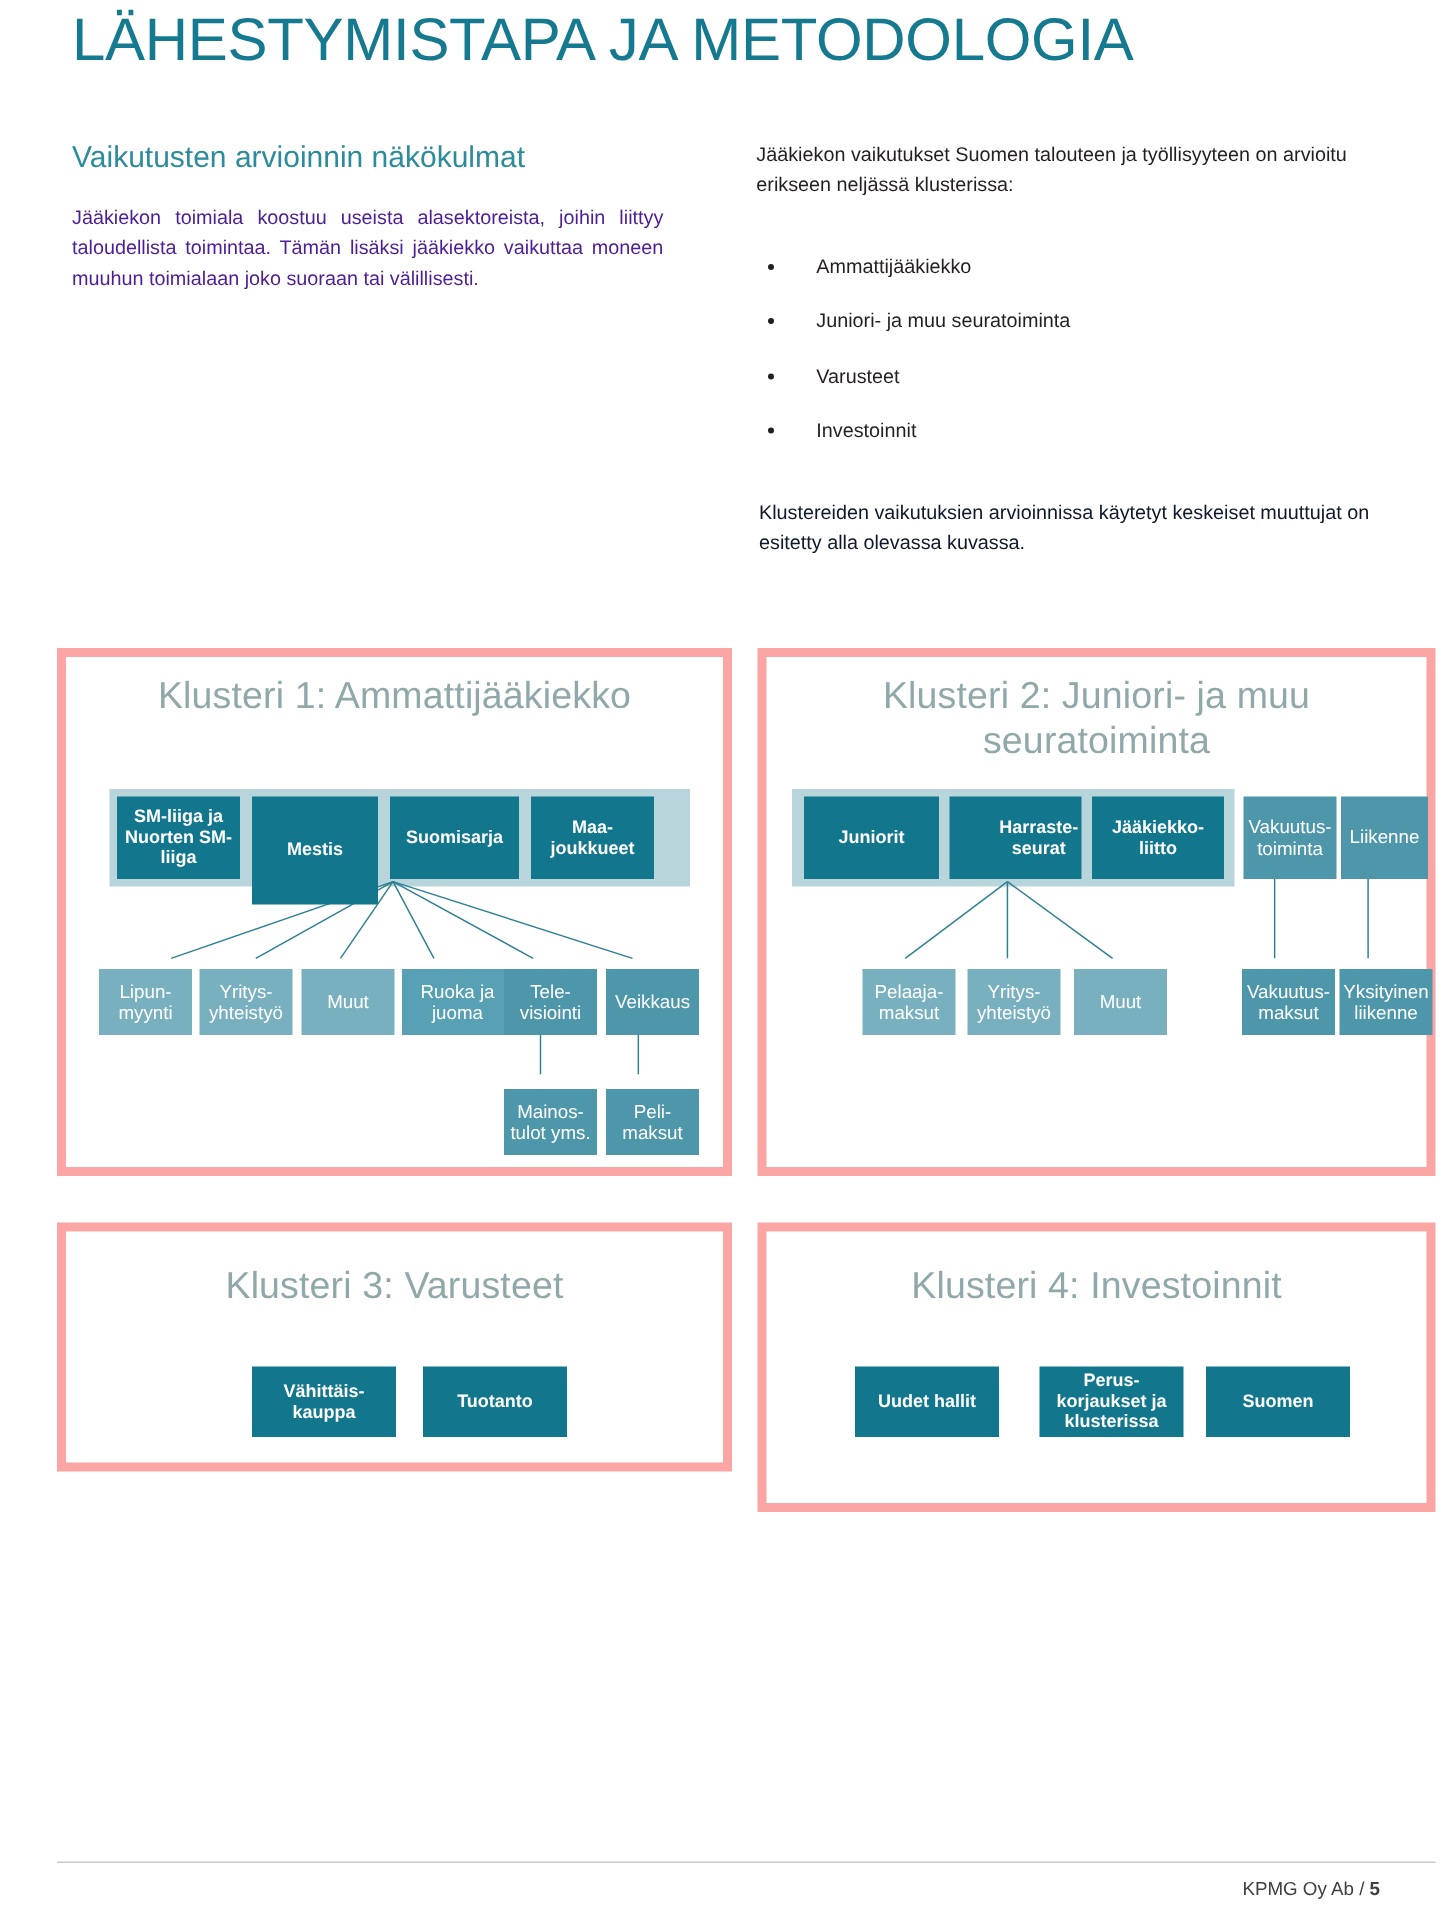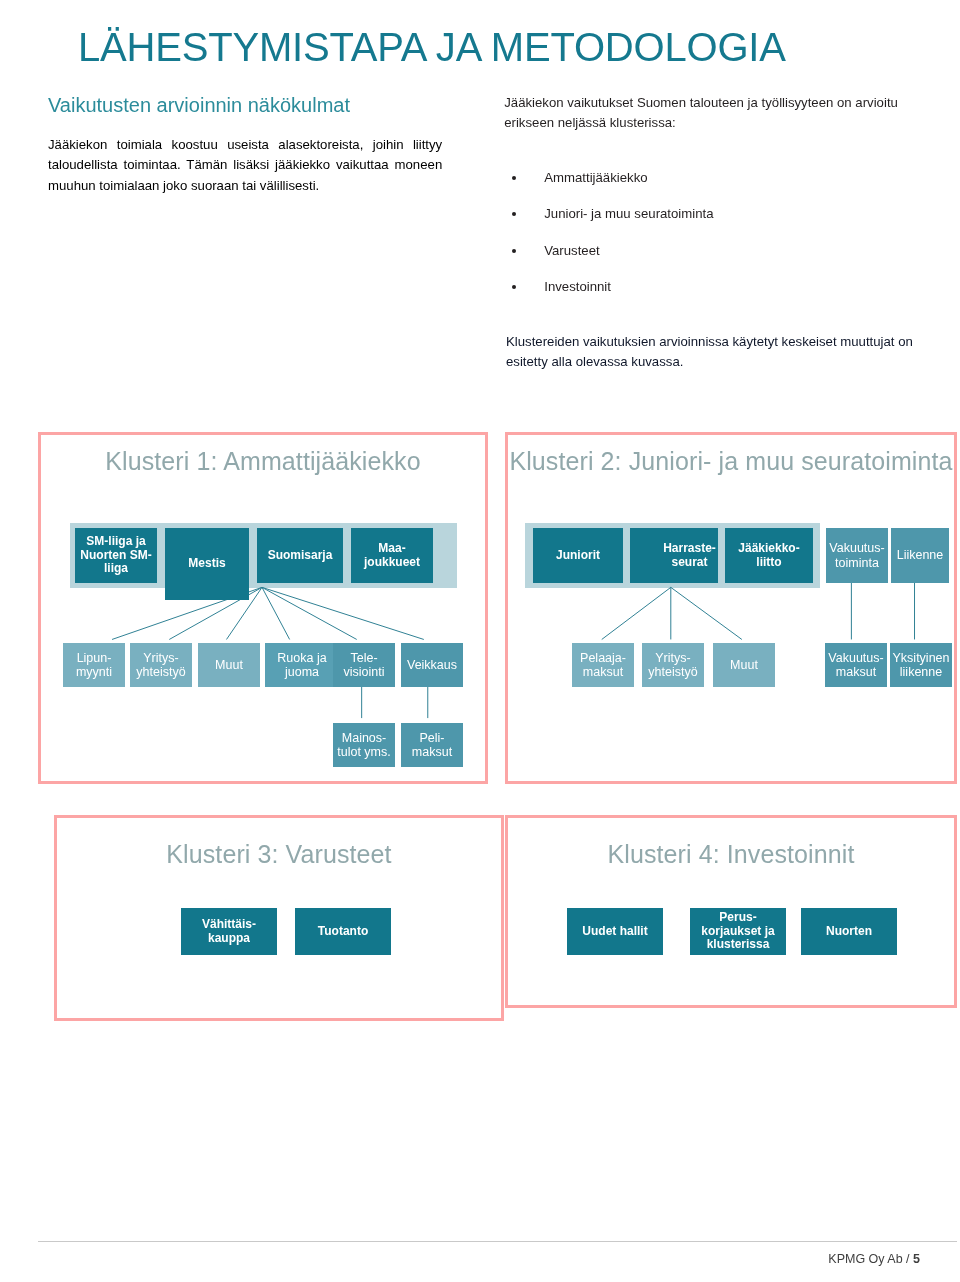--- a/index.html
+++ b/index.html
@@ -13,27 +13,26 @@
     position: relative;
     font-family: "Liberation Sans", sans-serif;
     color: #231f20;
     overflow: hidden;
   }
 
   
   .page-title {
     position: absolute;
     left: 48px;
-    top: 25px;
+    top: 5px;
     font-size: 40px;
     font-weight: 400;
     letter-spacing: -0.2px;
     color: #15798f;
     white-space: nowrap;
-    margin-left: 30px;
   }
 
   
   .intro {
     position: absolute;
     left: 48px;
     top: 93px;
     width: 880px;
     display: flex;
     gap: 62px;
@@ -44,21 +43,21 @@
   .subhead {
     font-size: 20px;
     font-weight: 400;
     color: #2c8c9b;
     margin: 0 0 18px 0;
     line-height: 1.2;
   }
   .body-text {
     font-size: 13.2px;
     line-height: 1.55;
-    color: #000000;
+    color: #4c1d95;
     margin: 0;
     text-align: justify;
   }
   .lead-text {
     font-size: 13.2px;
     line-height: 1.55;
     color: #231f20;
     margin: 0 0 34px 0;
     font-weight: 400;
   }
@@ -92,27 +91,27 @@
     top: 332px;
     width: 420px;
     font-size: 13.2px;
     line-height: 1.55;
     color: #0f172a;
   }
 
   
   .panel {
     position: absolute;
-    border: 3px solid #fca5a5;
+    border: 6px solid #fca5a5;
     background: #ffffff;
     box-sizing: border-box;
   }
   #panel-c1 { left: 38px;  top: 432px;  width: 450px; height: 352px; }
   #panel-c2 { left: 505px; top: 432px;  width: 452px; height: 352px; }
-  #panel-c3 { left: 54px;  top: 815px;  width: 450px; height: 206px; padding-left: 25px; }
+  #panel-c3 { left: 38px;  top: 815px;  width: 450px; height: 166px; padding-left: 25px; }
   #panel-c4 { left: 505px; top: 815px;  width: 452px; height: 193px; }
 
   .cluster-title {
     position: absolute;
     left: 0;
     right: 0;
     text-align: center;
     font-size: 25px;
     font-weight: 400;
     color: #91a8ab;
@@ -328,20 +327,20 @@
 
 <div class="panel" id="panel-c4">
   <div class="cluster-title">Klusteri 4: Investoinnit</div>
   <div class="node dark" style="left:59px; top:90px; width:96px; height:47px;">
     <span class="nlabel">Uudet hallit</span>
   </div>
   <div class="node dark" style="left:182px; top:90px; width:96px; height:47px;">
     <span class="nlabel">Perus-korjaukset ja klusterissa</span>
   </div>
   <div class="node dark" style="left:293px; top:90px; width:96px; height:47px;">
-    <span class="nlabel">Nuorten</span>
+    <span class="nlabel">Suomen</span>
   </div>
 </div>
 
 <div class="footer-rule"></div>
 <div class="footer-text">
   <span>KPMG Oy Ab / </span><b>5</b>
 </div>
 
 </body></html>

